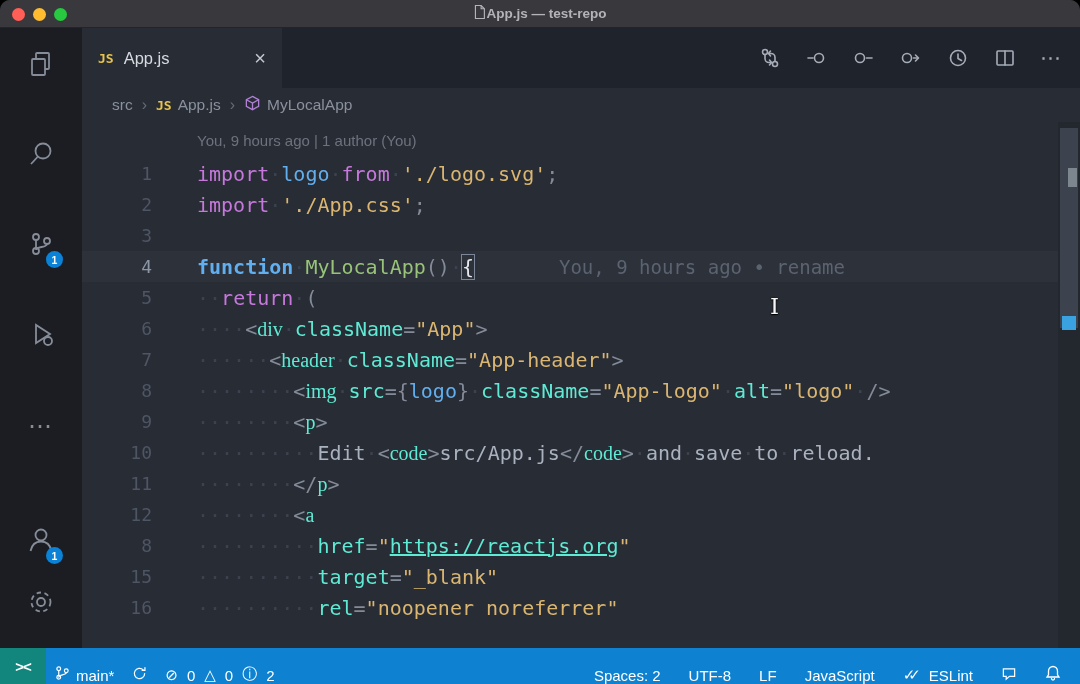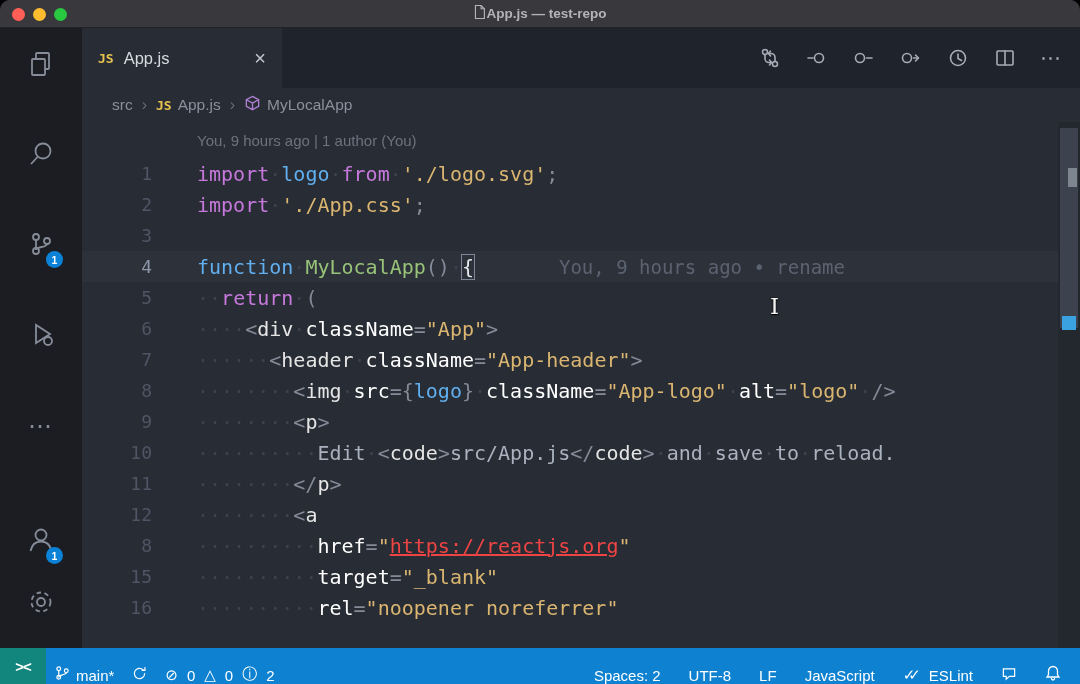--- a/index.html
+++ b/index.html
@@ -56,26 +56,26 @@
   .code-area { position: relative; flex: 1; overflow: hidden;
                font-family: "DejaVu Sans Mono", monospace; font-size: 20px; }
   .codelens { height: 36px; padding: 10px 0 0 115px; color: #6c727e; font-size: 15px;
               font-family: "Liberation Sans", sans-serif; }
   .code-row { height: 31px; display: flex; align-items: center; }
   .code-row.current { background: #2c313a; }
   .ln { width: 70px; flex-shrink: 0; text-align: right; color: #4e5564; font-size: 18px; }
   .current .ln { color: #8d96a6; }
   .code-text { margin-left: 45px; white-space: pre; color: #abb2bf; }
   .tok.kw      { color: #c678dd; }
-  .tok.storage { color: #61afef; }
+  .tok.storage { color: #61afef; font-weight: bold; }
   .tok.fn      { color: #98c379; }
-  .tok.tag     { color: #e5e5e5; }
-  .tok.attr    { color: #ffffff; }
+  .tok.tag     { color: #5eead4; font-family: Liberation Serif, serif; }
+  .tok.attr    { color: #5eead4; }
   .tok.str     { color: #dbb671; }
-  .tok.strlink { color: #ef4444; text-decoration: underline; }
+  .tok.strlink { color: #5eead4; text-decoration: underline; }
   .tok.var     { color: #61afef; }
   .tok.punct   { color: #848b98; }
   .tok.plain   { color: #abb2bf; }
   .tok.ws      { color: #3c434e; }
   .tok.brace   { color: #e6e9ee; outline: 1px solid #7d8698; }
   .inline-blame { color: #5c6370; margin-left: 85px; font-size: 19px; margin-top: 29px; }
 
   
   .scrollbar { position: absolute; top: 0; right: 0; width: 22px; height: 100%; background: #23272e; }
   .sb-thumb { position: absolute; top: 6px; left: 2px; width: 18px; height: 200px; background: #3c434e; }

